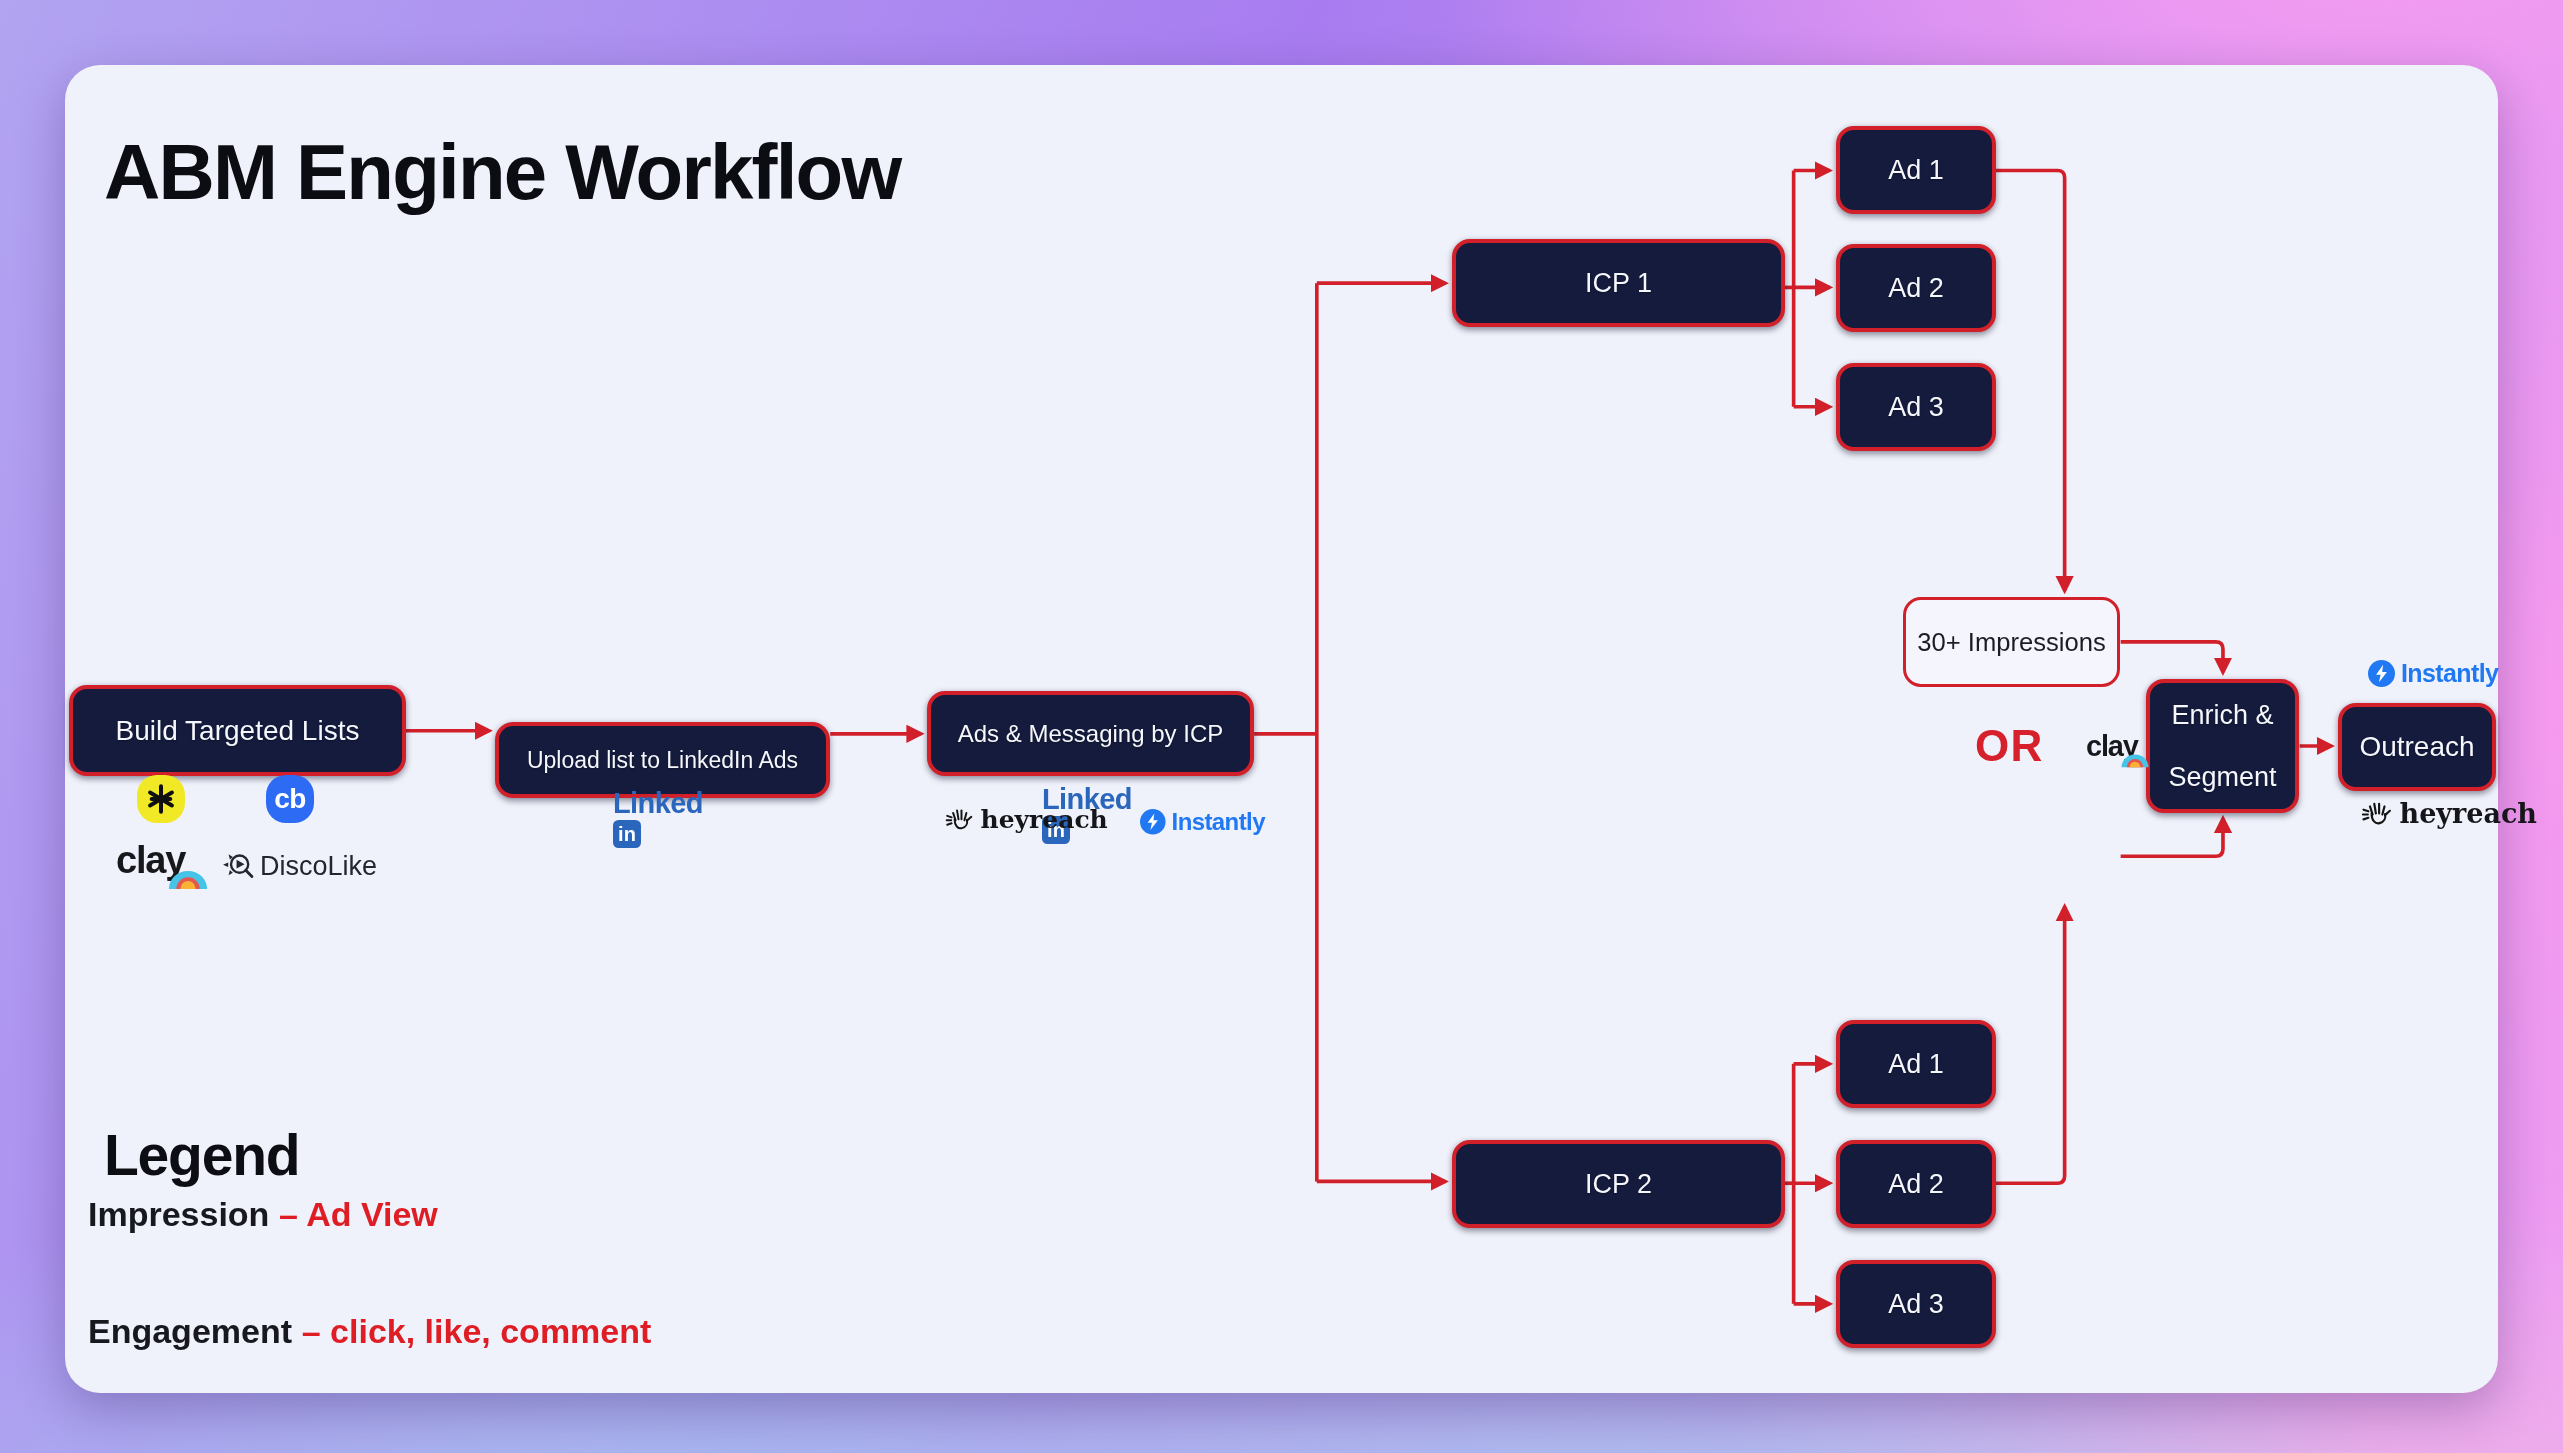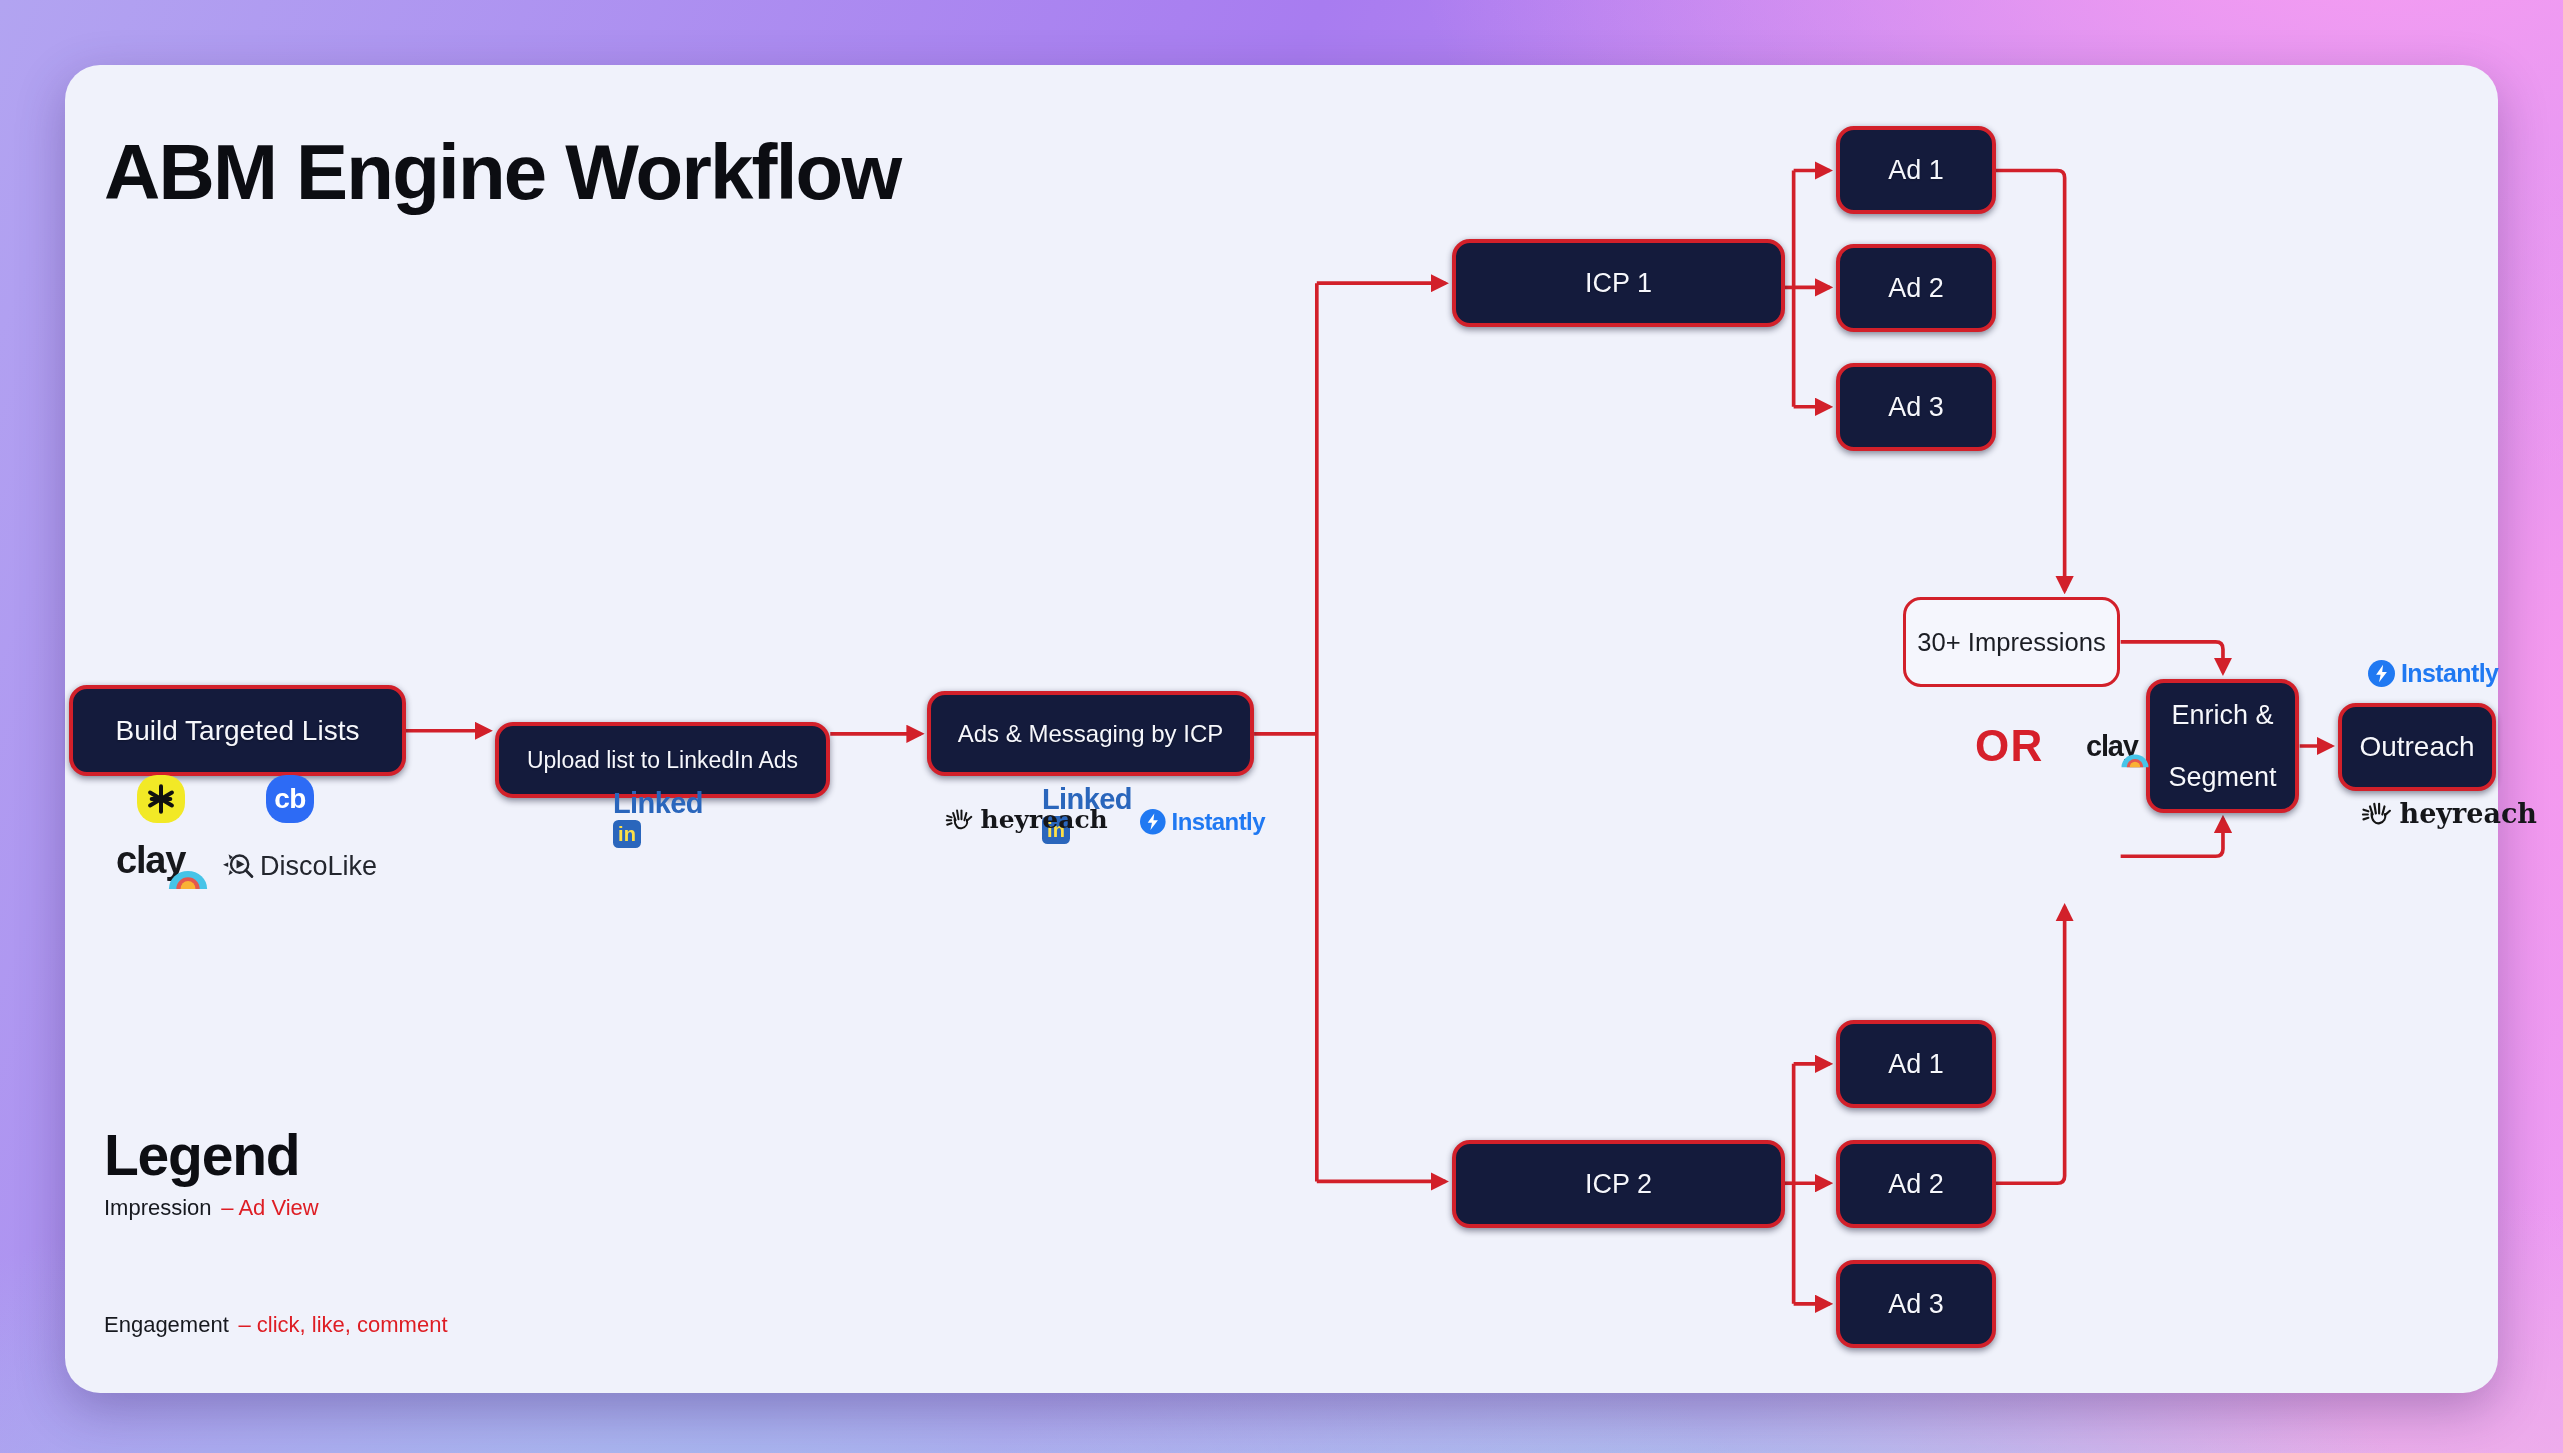--- a/index.html
+++ b/index.html
@@ -48,31 +48,31 @@
   
   .chip{position:absolute;width:48px;height:48px;border-radius:20px;
         display:flex;align-items:center;justify-content:center;}
   .chip.yellow{background:#f2e926;}
   .chip.blue{background:#2d6bf5;color:#fff;font-weight:bold;font-size:28px;letter-spacing:-0.6px;}
   .clay-word{position:absolute;font-weight:bold;color:#17181c;letter-spacing:-1.2px;}
   .clay-arch{position:absolute;}
   .discolike{position:absolute;display:flex;align-items:center;gap:4.9px;color:#23262e;font-size:27px;}
   .li-logo{position:absolute;display:flex;align-items:flex-start;gap:0;flex-direction:column;}
   .li-word{font-weight:bold;color:#2a66bc;font-size:29px;letter-spacing:-0.6px;}
-  .li-in{width:28px;height:28px;background:#2a66bc;border-radius:5.5px;color:#fde047;
+  .li-in{width:28px;height:28px;background:#2a66bc;border-radius:5.5px;color:#ffffff;
          font-weight:bold;font-size:20px;display:flex;align-items:center;justify-content:center;}
   .heyreach{position:absolute;display:flex;align-items:center;gap:5.5px;}
   .hr-word{font-family:"DejaVu Serif",serif;font-weight:bold;color:#15161a;}
   .instantly{position:absolute;display:flex;align-items:center;gap:6px;}
   .in-word{color:#2079f2;font-weight:bold;letter-spacing:-0.6px;}
 
   
   .legend-heading{position:absolute;left:104px;top:1122px;font-size:57px;font-weight:bold;
                   color:#0d0e13;letter-spacing:-1.2px;}
-  .legend-row{position:absolute;left:104px;font-size:22px;font-weight:normal;white-space:nowrap;}
+  .legend-row{position:absolute;left:88px;font-size:34px;font-weight:bold;white-space:nowrap;}
   .legend-row .term{color:#17191f;}
   .legend-row .def{color:#de1d24;margin-left:9.7px;}
 </style>
 </head>
 <body>
 
 <div class="stage">
   <div class="card"></div>
 
   <svg class="connectors" viewBox="0 0 4208 2386" xmlns="http://www.w3.org/2000/svg">

